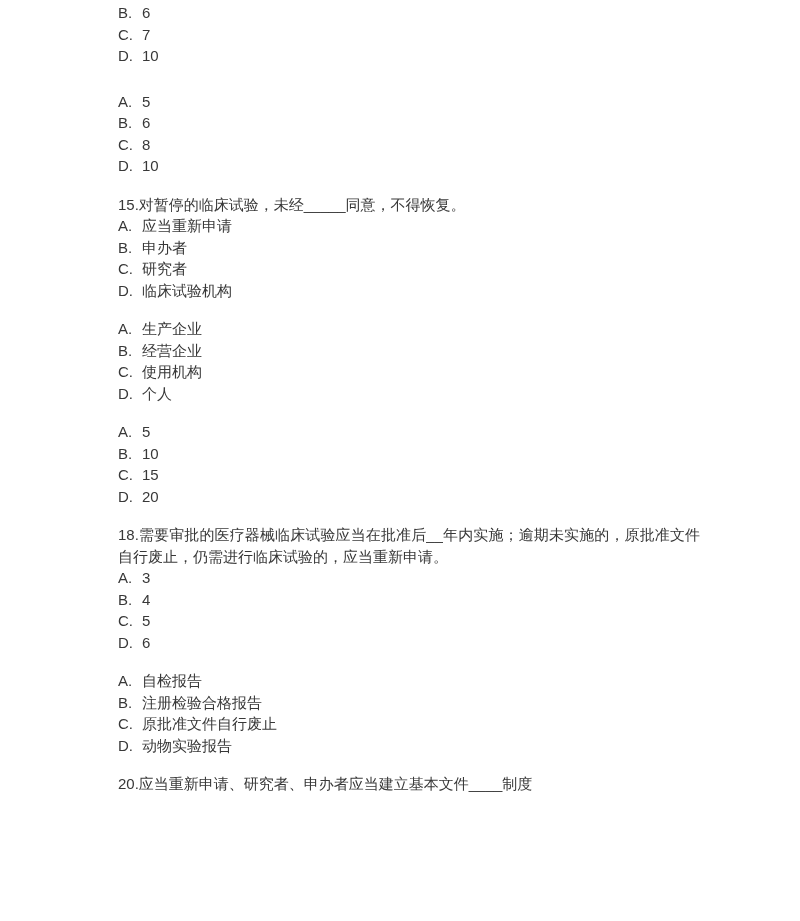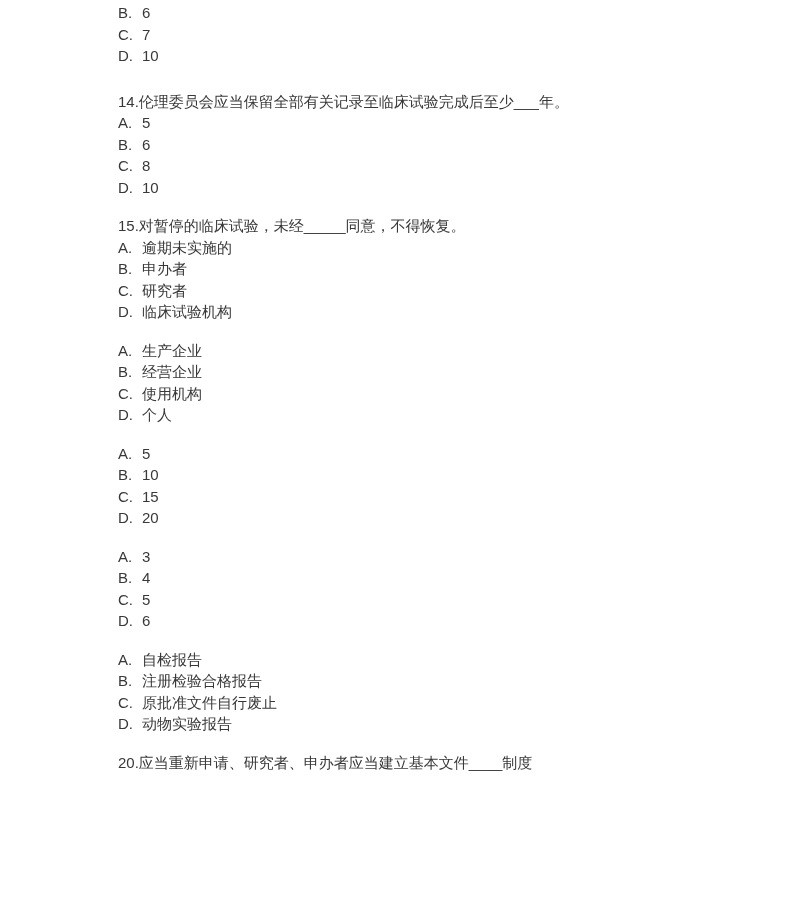--- a/index.html
+++ b/index.html
@@ -46,21 +46,20 @@
         <span class="letter">C.</span>
         <span>7</span>
       </p>
     <p class="opt">
         <span class="letter">D.</span>
         <span>10</span>
       </p>
   </div>
 
   <div class="qblock">
-    <p class="qline"><span class="qnum">14.</span><span>伦理委员会应当保留全部有关记录至临床试验完成后至少___年。</span></p>
     <p class="opt">
         <span class="letter">A.</span>
         <span>5</span>
       </p>
     <p class="opt">
         <span class="letter">B.</span>
         <span>6</span>
       </p>
     <p class="opt">
         <span class="letter">C.</span>
@@ -69,21 +68,21 @@
     <p class="opt">
         <span class="letter">D.</span>
         <span>10</span>
       </p>
   </div>
 
   <div class="qblock">
     <p class="qline"><span class="qnum">15.</span><span>对暂停的临床试验，未经_____同意，不得恢复。</span></p>
     <p class="opt">
         <span class="letter">A.</span>
-        <span>逾期未实施的</span>
+        <span>应当重新申请</span>
       </p>
     <p class="opt">
         <span class="letter">B.</span>
         <span>申办者</span>
       </p>
     <p class="opt">
         <span class="letter">C.</span>
         <span>研究者</span>
       </p>
     <p class="opt">
@@ -124,20 +123,21 @@
         <span class="letter">C.</span>
         <span>15</span>
       </p>
     <p class="opt">
         <span class="letter">D.</span>
         <span>20</span>
       </p>
   </div>
 
   <div class="qblock">
+    <p class="qline"><span class="qnum">18.</span><span>需要审批的医疗器械临床试验应当在批准后__年内实施；逾期未实施的，原批准文件自行废止，仍需进行临床试验的，应当重新申请。</span></p>
     <p class="opt">
         <span class="letter">A.</span>
         <span>3</span>
       </p>
     <p class="opt">
         <span class="letter">B.</span>
         <span>4</span>
       </p>
     <p class="opt">
         <span class="letter">C.</span>

